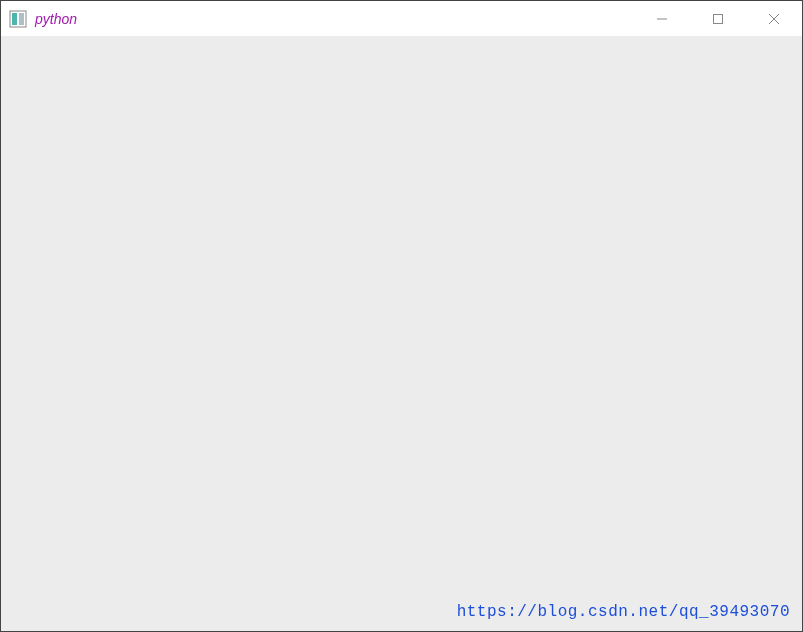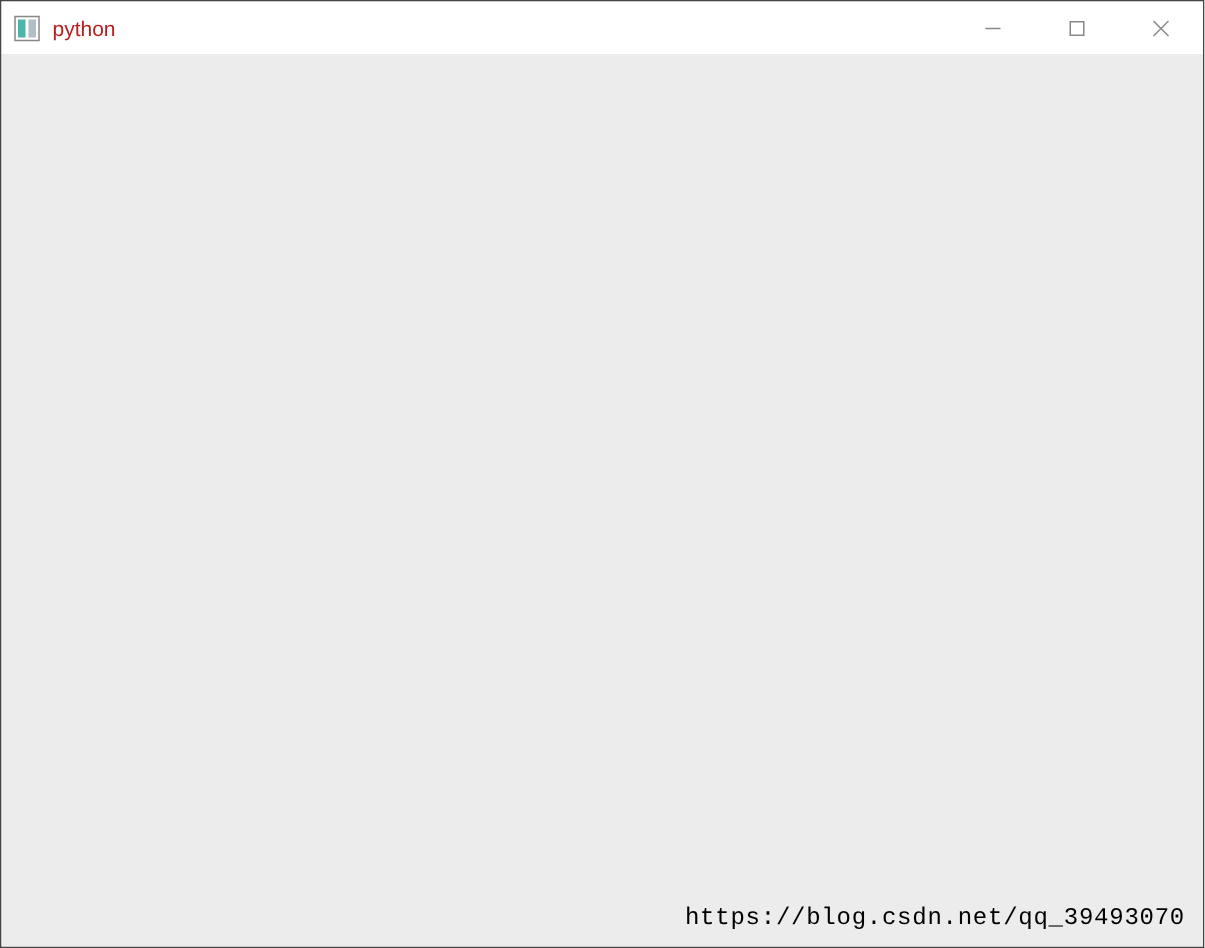--- a/index.html
+++ b/index.html
@@ -36,23 +36,24 @@
       margin-right: 8px;
       display: inline-flex;
       align-items: center;
       justify-content: center;
     }
     .titlebar-icon svg {
       width: 18px;
       height: 18px;
     }
     .titlebar-title {
-      color: #b91c1c;
+      color: #a21caf;
       font-size: 14px;
       font-weight: 400;
+      font-style: italic;
     }
     .titlebar-spacer {
       flex: 1;
     }
     .titlebar-controls {
       display: flex;
       height: 100%;
     }
     .titlebar-btn {
       width: 56px;
@@ -69,21 +70,21 @@
     }
     .client-area {
       flex: 1;
       background: #ececec;
       position: relative;
     }
     .watermark {
       position: absolute;
       bottom: 10px;
       right: 12px;
-      color: #000000;
+      color: #1d4ed8;
       font-family: "Courier New", monospace;
       font-size: 16px;
       letter-spacing: 0.5px;
       margin-top: 40px;
     }
   </style>
 </head>
 <body>
 
 <div class="window">

